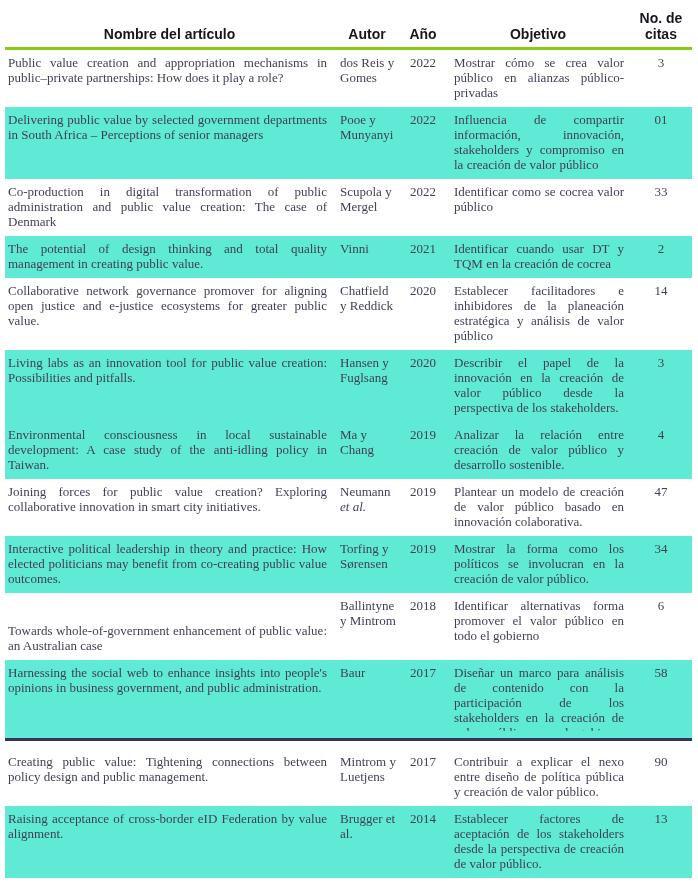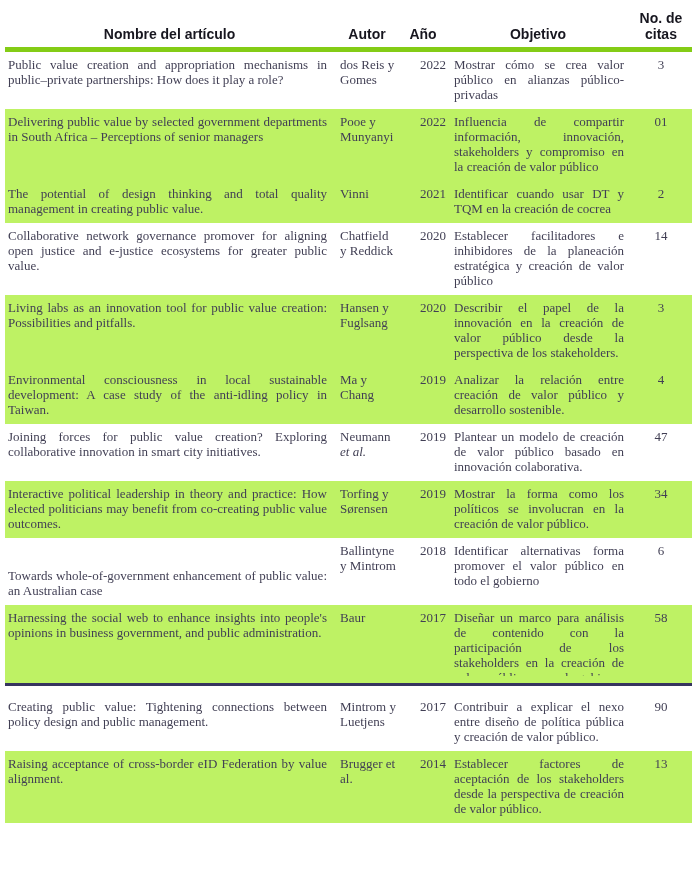--- a/index.html
+++ b/index.html
@@ -27,51 +27,51 @@
 
   thead th {
     font-family: "Liberation Sans", "DejaVu Sans", sans-serif;
     font-weight: bold;
     font-size: 14px;
     line-height: 16px;
     color: #17161f;
     text-align: center;
     vertical-align: bottom;
     padding: 4px 0 5px 0;
-    border-bottom: 5px solid #84cc16;
+    border-bottom: 3px solid #84cc16;
   }
 
   td {
     vertical-align: top;
     font-size: 13px;
     line-height: 15px;
     padding: 5px 0 7px 0;
   }
   td.col-title {
     text-align: justify;
     padding-left: 3px;
     padding-right: 7px;
     hyphens: auto;
     -webkit-hyphens: auto;
   }
   td.col-title.offset { padding-top: 30px; }
   td.col-author { padding-left: 6px; padding-right: 2px; }
   td.col-author i { font-style: italic; }
-  td.col-year { text-align: right; }
+  td.col-year { text-align: center; }
   td.col-obj {
     text-align: justify;
     padding-left: 8px;
     padding-right: 6px;
     hyphens: auto;
     margin-top: 32px;
     -webkit-hyphens: auto;
   }
   td.col-cit { text-align: center; }
 
-  tr.shaded { background: #bef264; }
+  tr.shaded { background: #5eead4; }
 
   .objtext.clip { max-height: 66px; overflow: hidden; }
 
   .thick-rule { height: 3px; background: #37355f; }
   .thick-rule.mid { margin: 0 0 8px 0; }
 </style>
 </head>
 <body>
 
 <div class="page">
@@ -105,35 +105,44 @@
         </tr>
         <tr class="shaded">
           <td class="col-title" lang="en">Delivering public value by selected government departments in South Africa – Perceptions of senior managers</td>
           <td class="col-author">Pooe y Munyanyi</td>
           <td class="col-year">2022</td>
           <td class="col-obj">
             <div class="objtext" lang="es">Influencia de compartir información, innovación, stakeholders y compromiso en la creación de valor público</div>
           </td>
           <td class="col-cit">01</td>
         </tr>
+        <tr>
+          <td class="col-title" lang="en">Co-production in digital transformation of public administration and public value creation: The case of Denmark</td>
+          <td class="col-author">Scupola y Mergel</td>
+          <td class="col-year">2022</td>
+          <td class="col-obj">
+            <div class="objtext" lang="es">Identificar como se cocrea valor público</div>
+          </td>
+          <td class="col-cit">33</td>
+        </tr>
         <tr class="shaded">
           <td class="col-title" lang="en">The potential of design thinking and total quality management in creating public value.</td>
           <td class="col-author">Vinni</td>
           <td class="col-year">2021</td>
           <td class="col-obj">
             <div class="objtext" lang="es">Identificar cuando usar DT y TQM en la creación de cocrea</div>
           </td>
           <td class="col-cit">2</td>
         </tr>
         <tr>
           <td class="col-title" lang="en">Collaborative network governance promover for aligning open justice and e-justice ecosystems for greater public value.</td>
           <td class="col-author">Chatfield y Reddick</td>
           <td class="col-year">2020</td>
           <td class="col-obj">
-            <div class="objtext" lang="es">Establecer facilitadores e inhibidores de la planeación estratégica y creación de valor público</div>
+            <div class="objtext" lang="es">Establecer facilitadores e inhibidores de la planeación estratégica y análisis de valor público</div>
           </td>
           <td class="col-cit">14</td>
         </tr>
         <tr class="shaded">
           <td class="col-title" lang="en">Living labs as an innovation tool for public value creation: Possibilities and pitfalls.</td>
           <td class="col-author">Hansen y Fuglsang</td>
           <td class="col-year">2020</td>
           <td class="col-obj">
             <div class="objtext" lang="es">Describir el papel de la innovación en la creación de valor público desde la perspectiva de los stakeholders.</div>
           </td>

